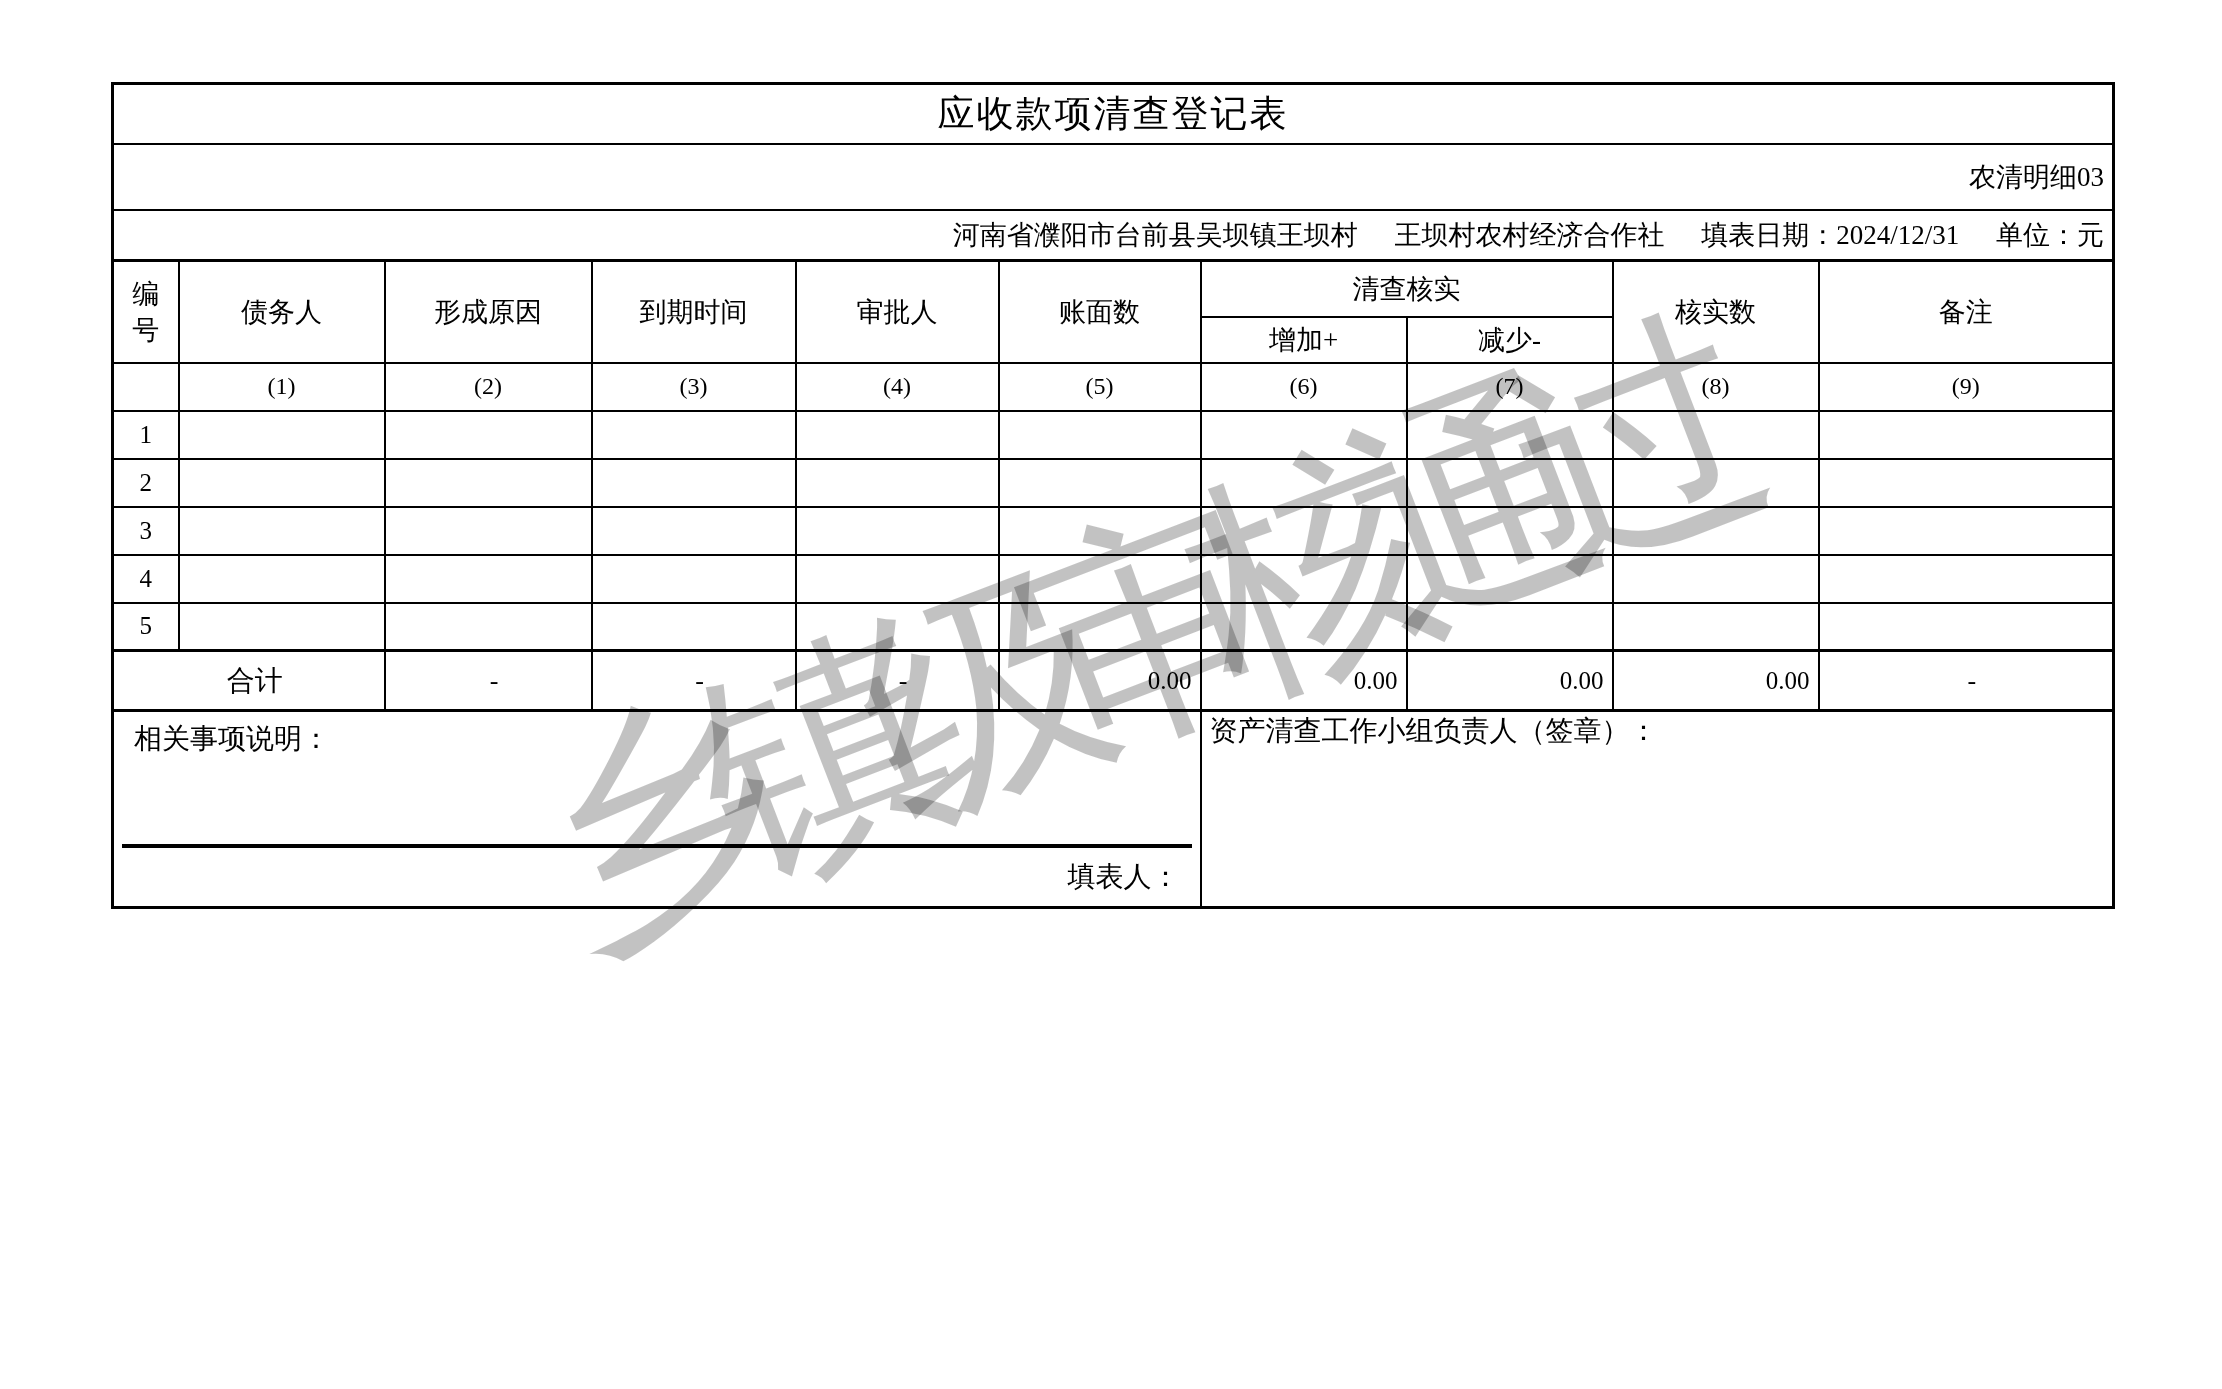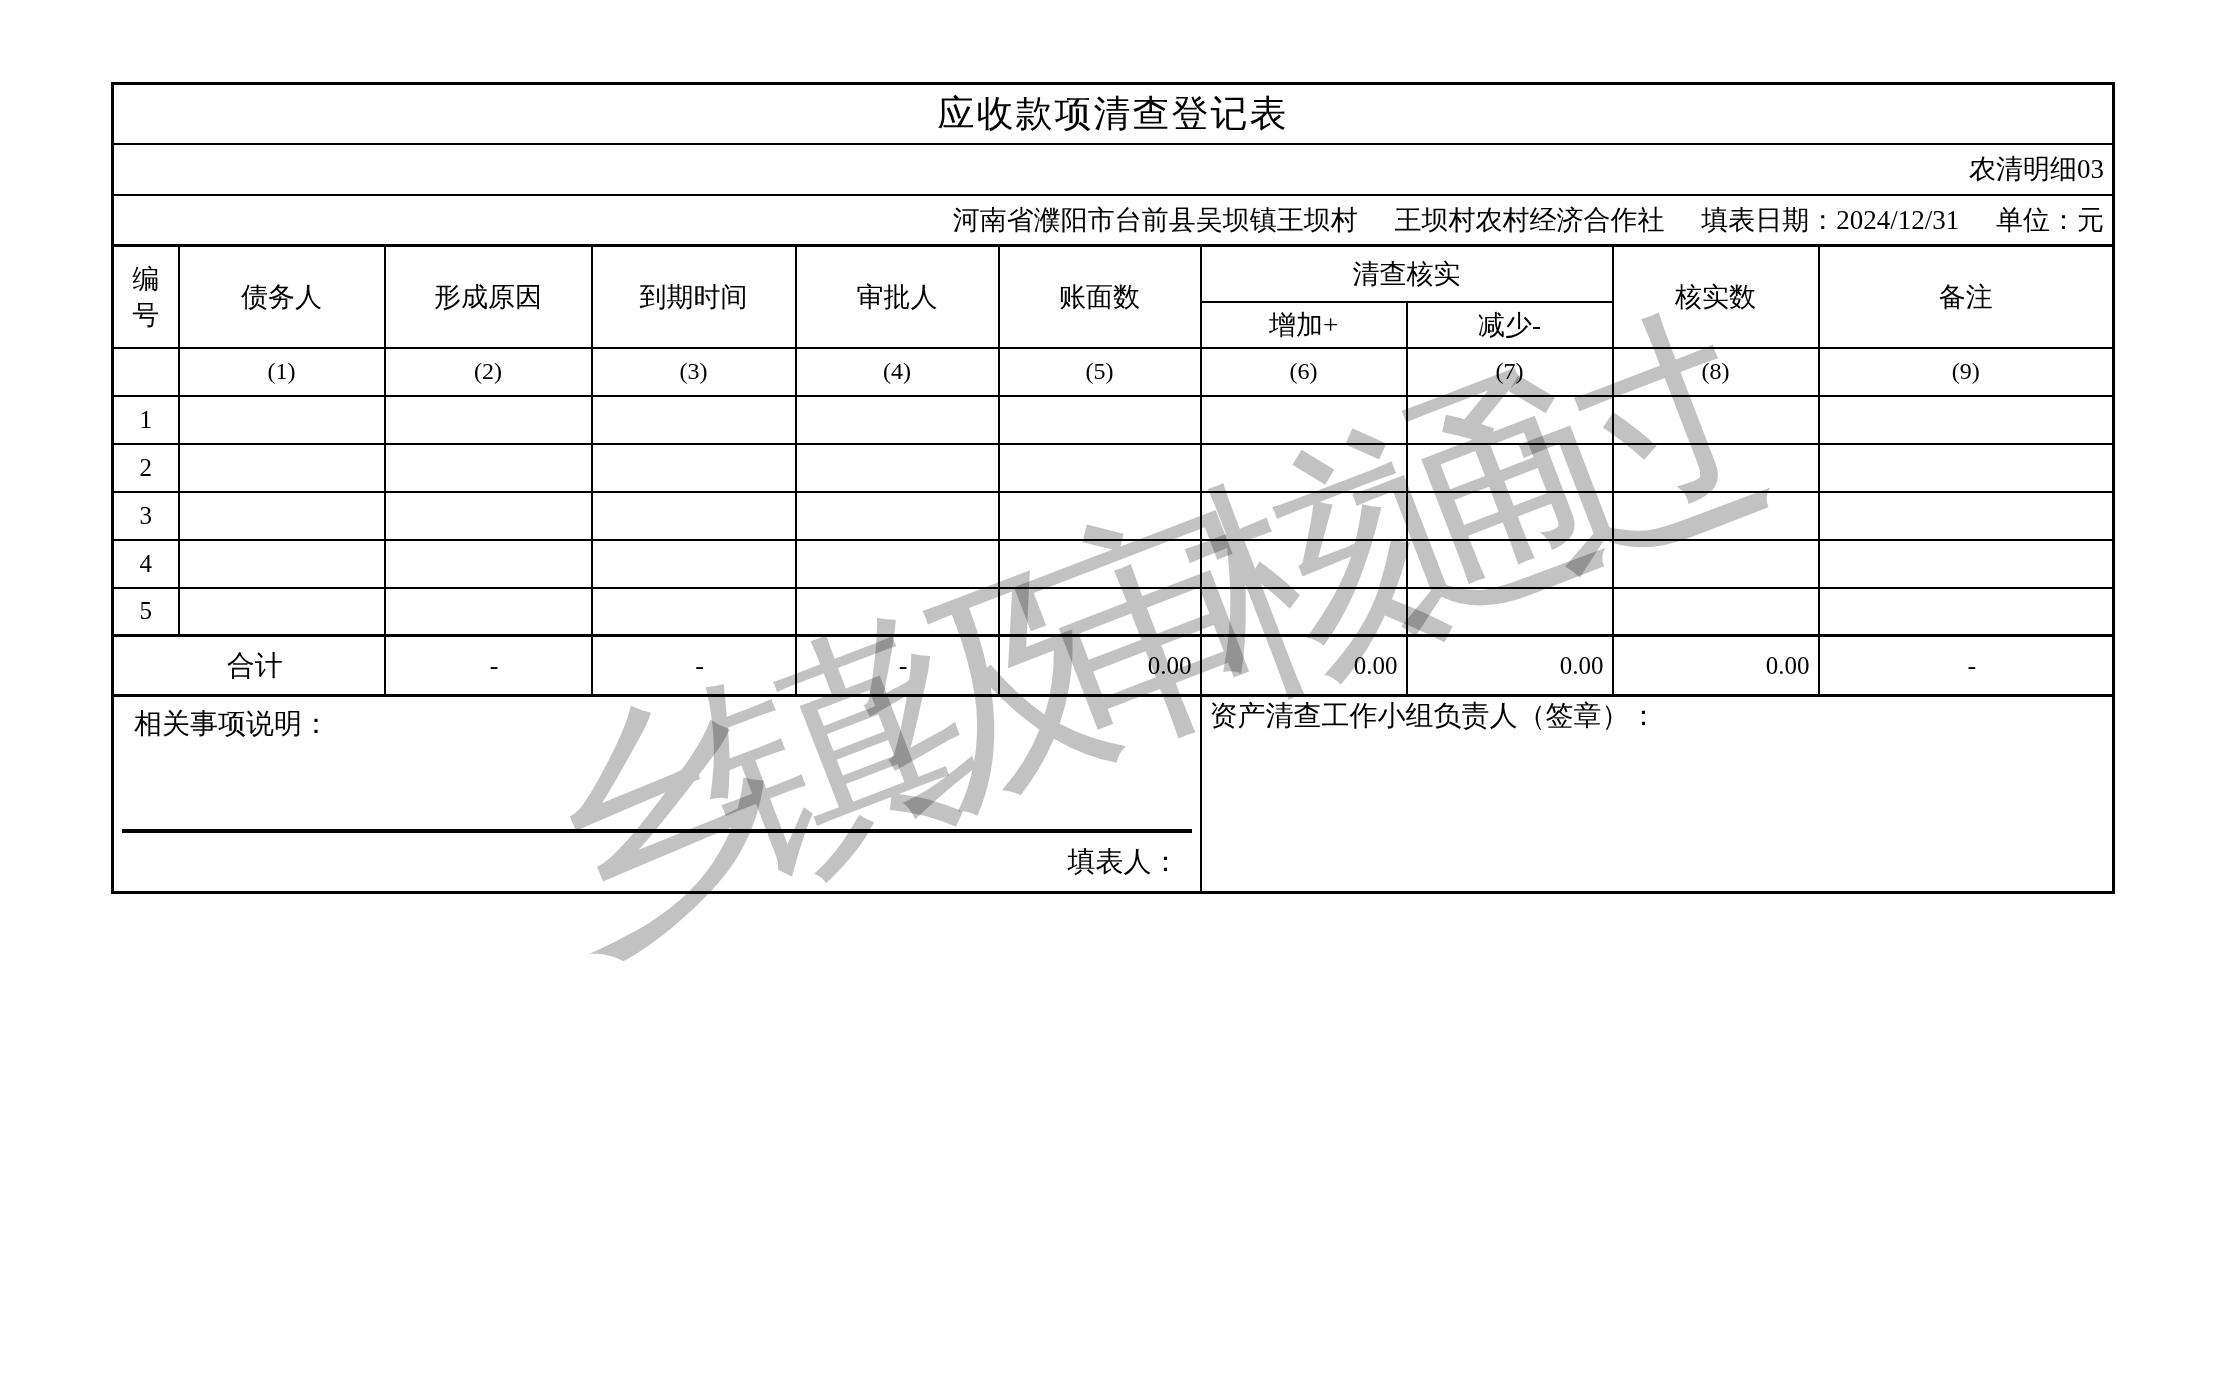--- a/index.html
+++ b/index.html
@@ -41,21 +41,21 @@
     z-index: 2;
     border: 3px solid #000;
   }
   table.form td {
     border: 2px solid #000;
     padding: 0 8px;
     overflow: hidden;
     background: transparent;
   }
   tr.row-title { height: 60px; }
-  tr.row-code { height: 51px; margin-top: 40px; }
+  tr.row-code { height: 66px; margin-top: 40px; }
   tr.row-org { height: 51px; }
   tr.row-head1 { height: 56px; }
   tr.row-head2 { height: 46px; }
   tr.row-nums { height: 48px; }
   tr.row-data { height: 48px; }
   tr.row-total { height: 60px; }
 
   td.title-cell {
     text-align: center;
     font-size: 37px;

